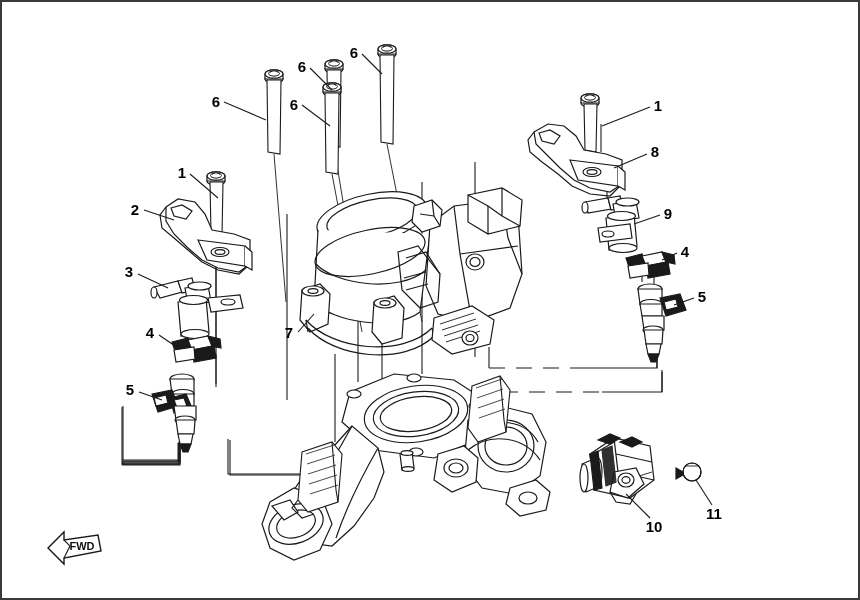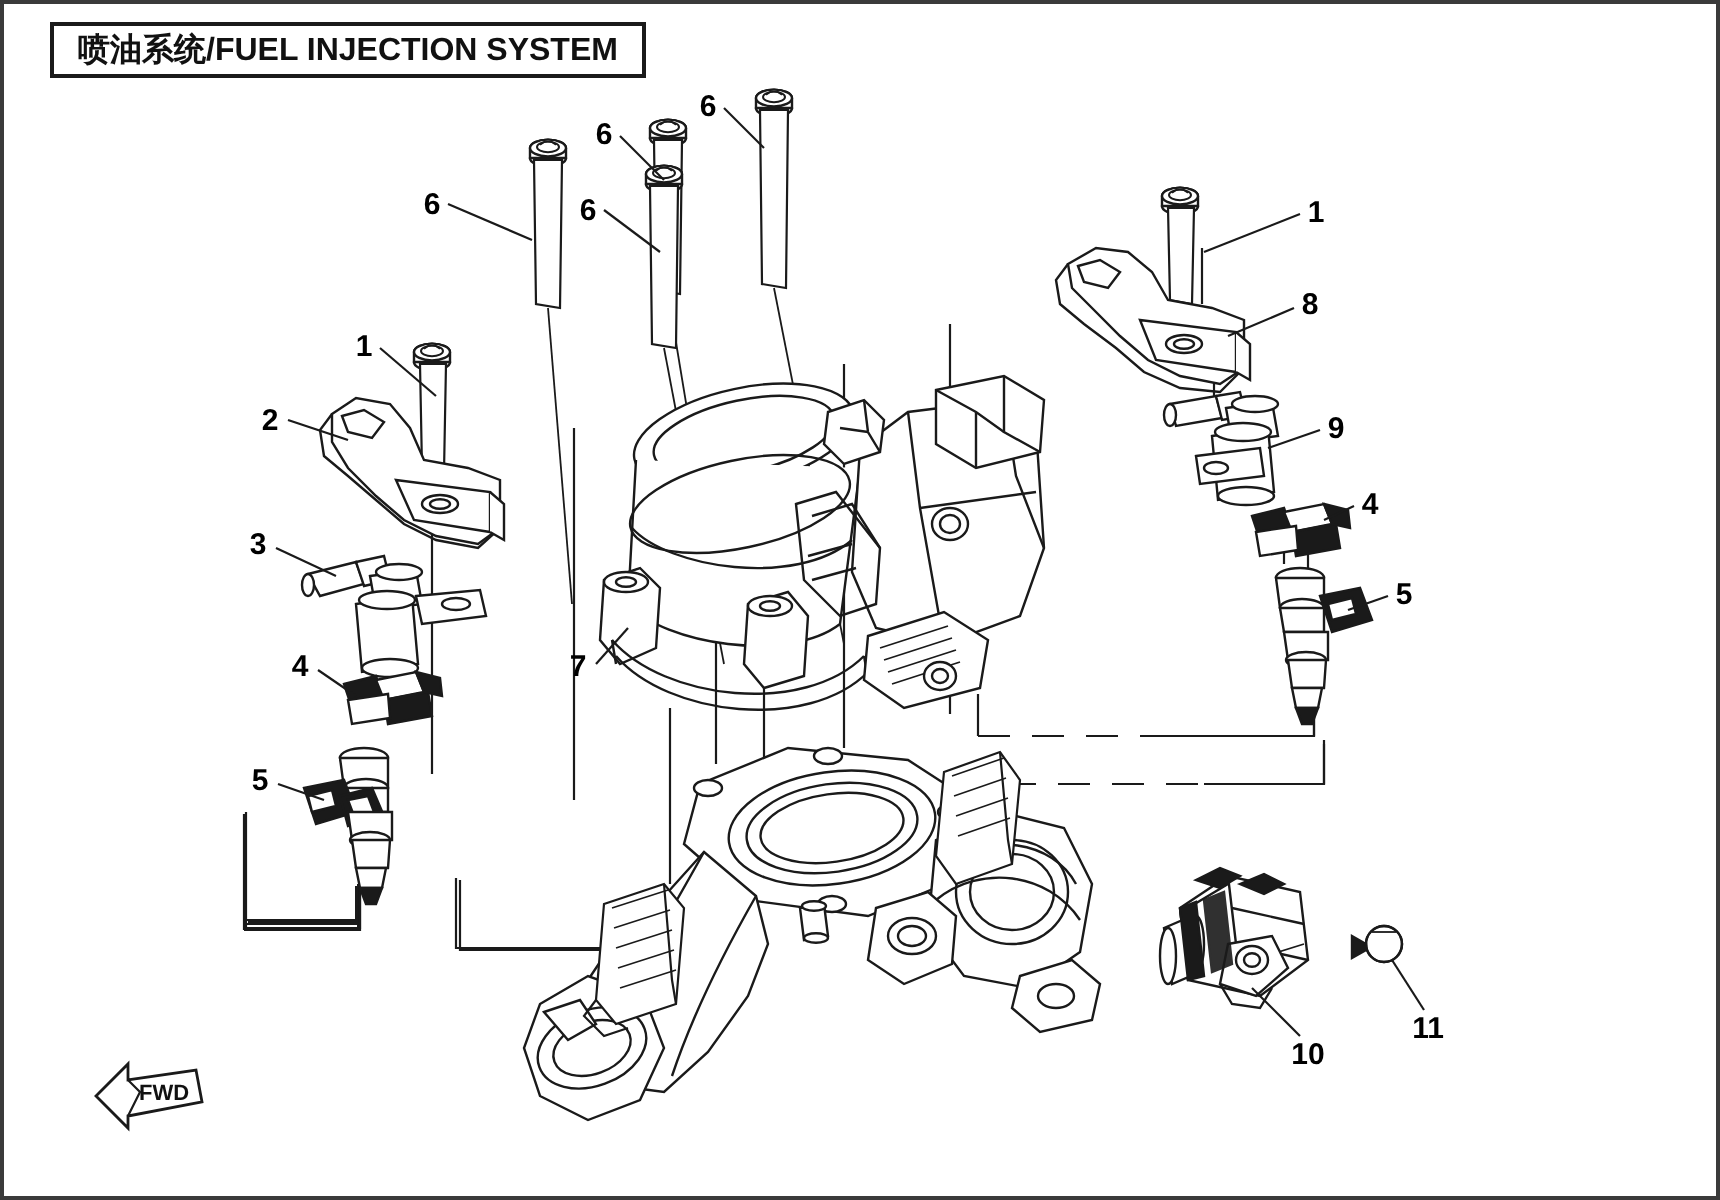--- a/index.html
+++ b/index.html
@@ -16,23 +16,20 @@
   .cal{font-size:15px;font-weight:bold;fill:#000;
        font-family:"Liberation Sans",sans-serif;}
   .fwd{font-size:11px;font-weight:bold;fill:#111;
        font-family:"Liberation Sans",sans-serif;}
 </style>
 </head>
 <body>
 
 <div id="page">
 
-  <div id="title-box">
-    <span id="title-text">喷油系统/FUEL INJECTION SYSTEM</span>
-  </div>
 
   <svg id="canvas" viewBox="0 0 856 596">
     <defs>
       <g id="hexbolt">
         <ellipse cx="0" cy="4" rx="9" ry="4.2" fill="#fff" stroke="#1a1a1a" stroke-width="1.2"></ellipse>
         <path d="M-9,4 L-9,-1 A9,4.2 0 0 1 9,-1 L9,4 Z" fill="#fff" stroke="#1a1a1a" stroke-width="1.2"></path>
         <ellipse cx="0" cy="-1" rx="9" ry="4.2" fill="#fff" stroke="#1a1a1a" stroke-width="1.2"></ellipse>
         <ellipse cx="0" cy="-1.5" rx="5.5" ry="2.6" fill="#fff" stroke="#1a1a1a" stroke-width="1"></ellipse>
         <path d="M-4,-2.6 L-1.5,-4.2 M1.5,-4.2 L4,-2.6" stroke="#1a1a1a" stroke-width="0.9"></path>
       </g>

